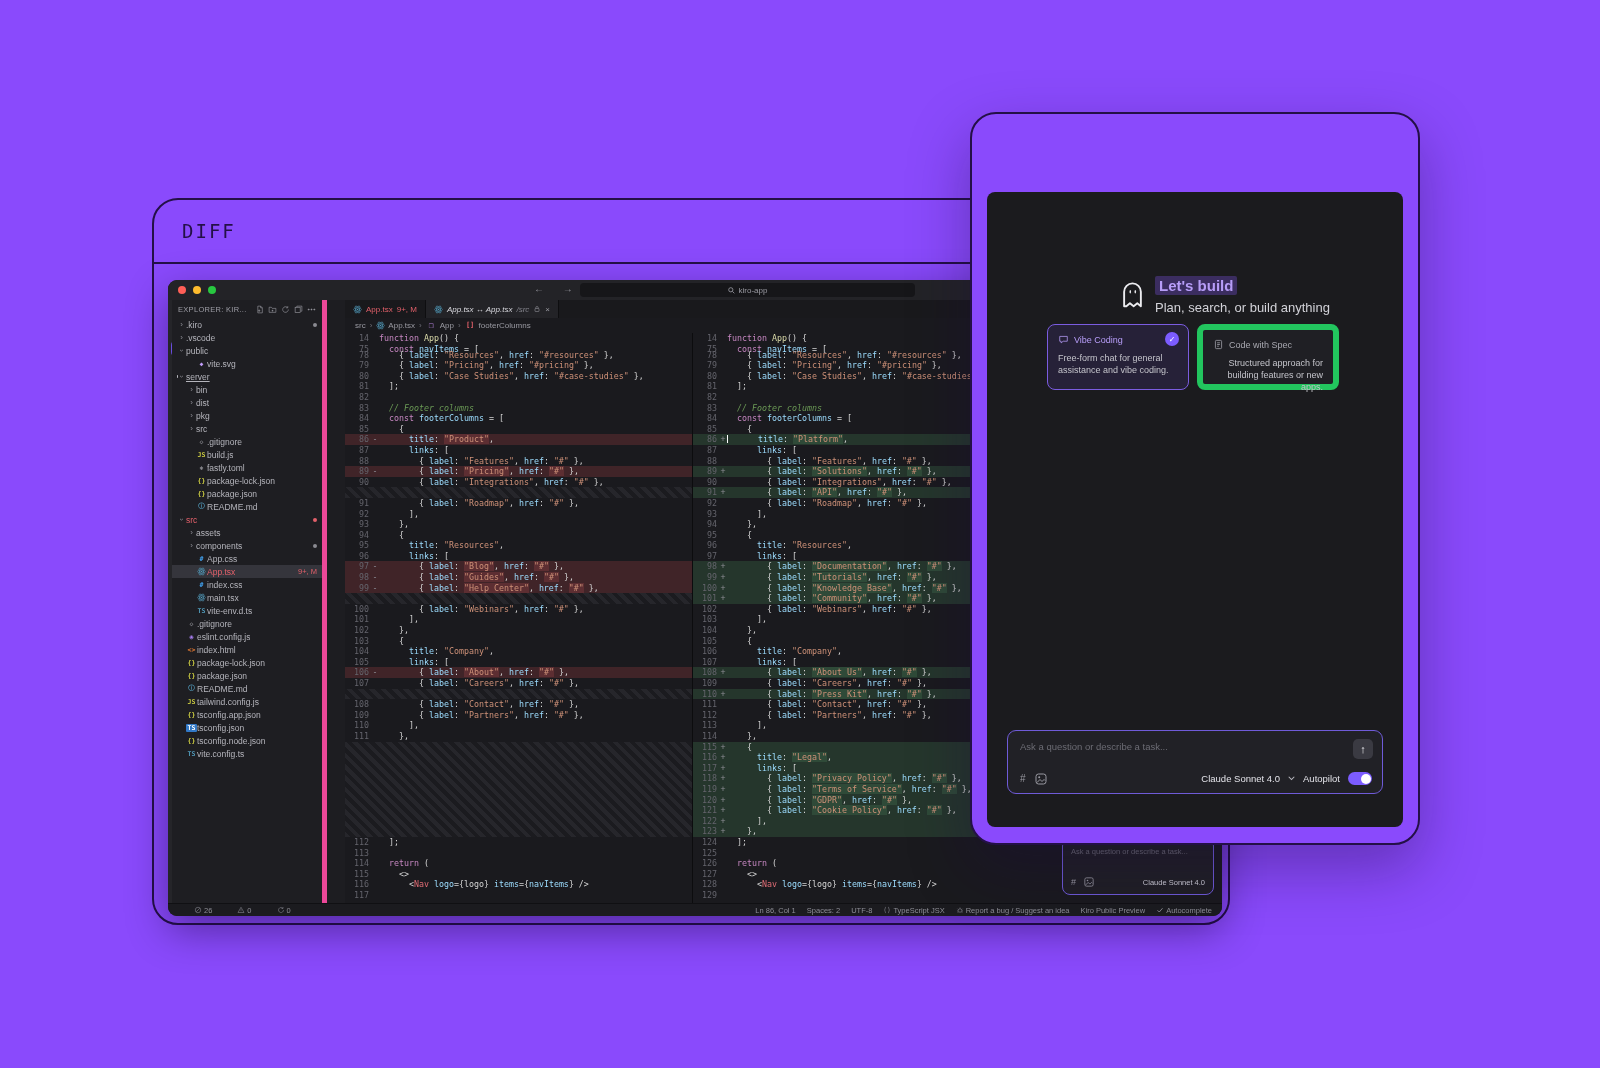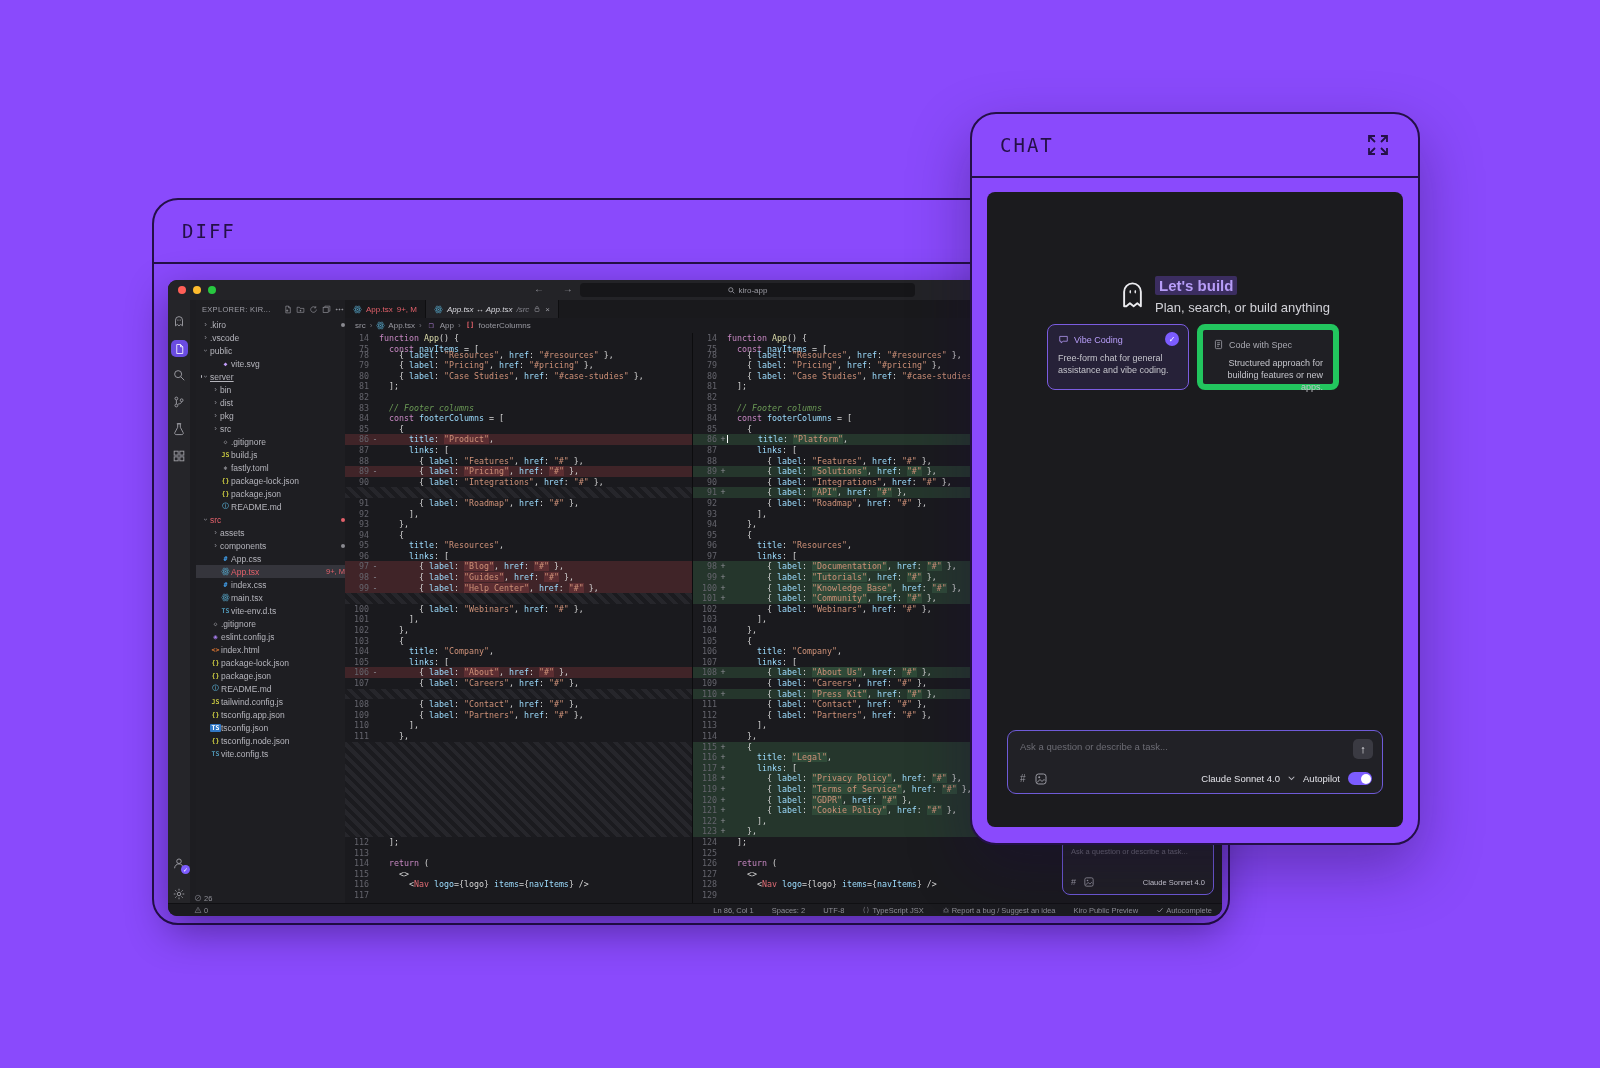--- a/index.html
+++ b/index.html
@@ -23,21 +23,21 @@
   #nav-arrows { position:absolute; left:366px; top:3px; color:#909098; font-size:10px; letter-spacing:8px; }
   #win-search { position:absolute; left:412px; top:3px; width:335px; height:14px; background:#161619;
                 border-radius:4px; color:#9a9aa2; font-size:8px; display:flex; align-items:center; justify-content:center; gap:4px; }
 
   #activity { position:absolute; left:0; top:20px; bottom:13px; width:22px; background:#252529; }
   .act-ic { position:absolute; left:3px; width:16px; height:16px; display:flex; align-items:center; justify-content:center; color:#9a9aa0; }
   .act-ic.active { background:#6a4ce0; border-radius:5px; color:#fff; width:17px; height:17px; left:2.5px; }
   .act-badge { position:absolute; right:-3px; bottom:-3px; width:9px; height:9px; border-radius:50%;
                background:#7c5cff; color:#fff; font-size:6px; display:flex; align-items:center; justify-content:center; }
 
-  #explorer { position:absolute; left:28px; top:20px; bottom:13px; width:155px; background:#1e1e22; border-right:1px solid #ec4899; }
+  #explorer { position:absolute; left:4px; top:20px; bottom:13px; width:155px; background:#1e1e22; border-right:5px solid #ec4899; }
   #exp-head { height:18px; display:flex; align-items:center; padding:0 6px; color:#9d9da5; font-size:7.5px; letter-spacing:.3px; }
   #exp-head .hdr-icons { margin-left:auto; display:flex; gap:4px; color:#9a9aa2; }
   .tree-row { height:13px; display:flex; align-items:center; font-size:8.5px; color:#b5b5bc; padding-right:5px; position:relative; cursor:default; }
   .tree-row.sel { background:#35353c; }
   .chev { width:9px; font-size:8px; color:#8e8e96; text-align:center; flex:none; }
   .chev.exp { transform:rotate(90deg); }
   .fic { width:11px; flex:none; font-size:6.5px; font-weight:bold; text-align:center; font-family:"DejaVu Sans Mono",monospace; }
   .tree-label { white-space:nowrap; overflow:hidden; }
   .tree-badge { margin-left:auto; font-size:7.5px; color:#e2606a; }
   .tree-dot { margin-left:auto; width:4px; height:4px; border-radius:50%; background:#8a8a90; }
@@ -72,22 +72,22 @@
   .crow.a .str { background:#2f4a38; }
   .crow.g { background:repeating-linear-gradient(45deg,#26262b 0 4px,#1b1b1f 4px 8px); }
   .crow.x { height:6px; }
   .crow.x .inner { margin-top:-4px; }
   .caret .code::before { content:""; display:inline-block; width:1px; height:8px; background:#fff; vertical-align:-1px; }
   .kw { color:#c586c0; } .prop { color:#9cdcfe; } .str { color:#ce9178; } .cmt { color:#6a9955; font-style:italic; }
   .fn { color:#dcdcaa; } .vr { color:#9cdcfe; } .comp { color:#e06c75; }
 
   #statusbar { position:absolute; left:0; right:0; bottom:0; height:13px; background:#1b1b1f; border-top:1px solid #101013;
                display:flex; align-items:center; font-size:7.5px; color:#8e8e96; padding:0 10px 0 26px; }
-  #status-left { display:flex; gap:3px;flex-direction:column; }
-  #status-right { margin-left:auto; display:flex; gap:18px; }
+  #status-left { display:flex; gap:25px; }
+  #status-right { margin-left:auto; display:flex; gap:11px; }
   .st-item { display:flex; align-items:center; gap:2px; white-space:nowrap; }
 
   
   #mini-chat { position:absolute; left:1062px; top:838px; width:152px; height:57px; background:#202024;
                border:1px solid #6f5bd8; border-radius:8px; z-index:4; overflow:hidden; padding:8px; }
   #mini-chat .ph { font-size:7.5px; color:#6a6a72; white-space:nowrap; }
   #mini-chat .row { position:absolute; left:8px; right:8px; bottom:7px; display:flex; align-items:center; gap:8px; color:#9a9aa2; font-size:9px; }
   #mini-chat .model { margin-left:auto; color:#cfcfd6; font-size:7.5px; white-space:nowrap; }
 
   
@@ -1038,29 +1038,20 @@
     <svg width="10" height="10" viewBox="0 0 12 12">
         <rect x="1" y="1" width="10" height="10" rx="2" fill="none" stroke="#9a9aa2"></rect>
         <circle cx="4.2" cy="4.2" r="1" fill="#9a9aa2"></circle>
         <path d="M2 9.5 5 6.5l2 2 2-2 1 1" fill="none" stroke="#9a9aa2"></path>
       </svg>
     <span class="model">Claude Sonnet 4.0</span>
   </div>
 </div>
 
 <div id="chat-frame" class="frame">
-  <div class="frame-title">
-    <span>CHAT</span>
-    <svg width="24" height="24" viewBox="0 0 24 24" fill="none" stroke="#241047" stroke-width="1.8">
-      <path d="M3 9V3h6M3 3l6 6"></path>
-        <path d="M21 9V3h-6M21 3l-6 6"></path>
-        <path d="M3 15v6h6M3 21l6-6"></path>
-        <path d="M21 15v6h-6M21 21l-6-6"></path>
-    </svg>
-  </div>
   <div id="chat-body">
     <div id="hero">
       <svg id="hero-ghost" width="25" height="29" viewBox="0 0 22 26" fill="none" stroke="#ececf0" stroke-width="1.7" stroke-linejoin="round" stroke-linecap="round">
         <path d="M3.5 23.5V10.5a7.5 7.5 0 0 1 15 0v13 l-3.2-2.6-3.3 2.6-3.3-2.6-3.2 2.6z"></path>
         <ellipse cx="9" cy="10.5" rx="0.7" ry="1.5" fill="#ececf0" stroke="none"></ellipse>
         <ellipse cx="13.5" cy="10.5" rx="0.7" ry="1.5" fill="#ececf0" stroke="none"></ellipse>
       </svg>
       <div>
         <span id="hero-title">Let's build</span>
         <div id="hero-sub">Plan, search, or build anything</div>

